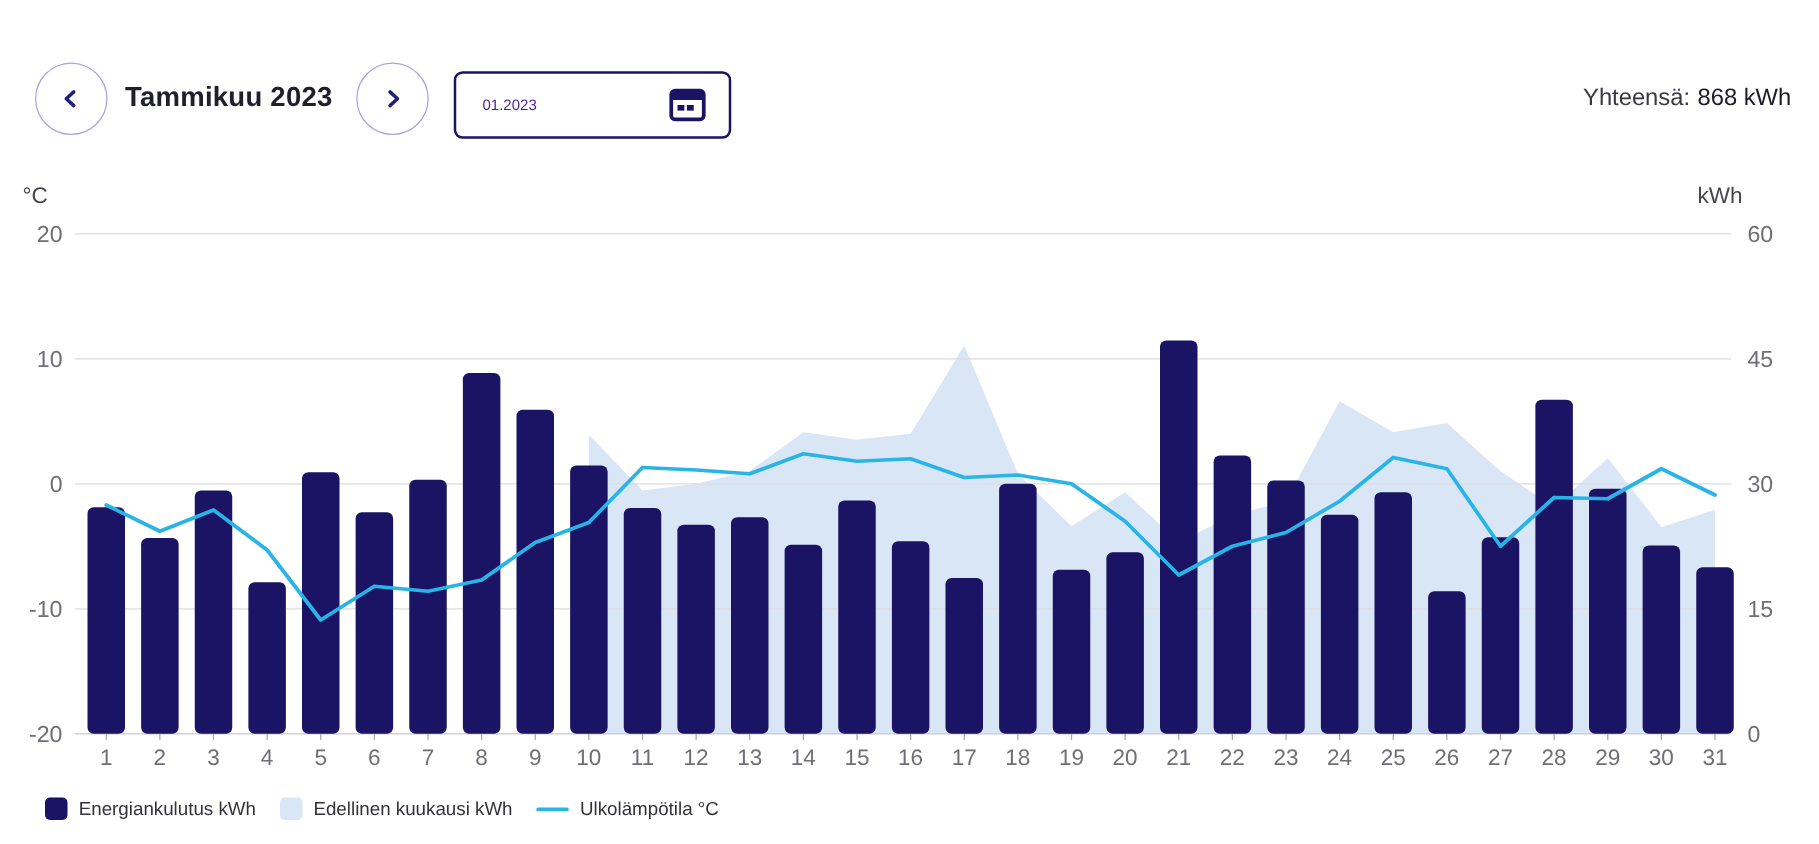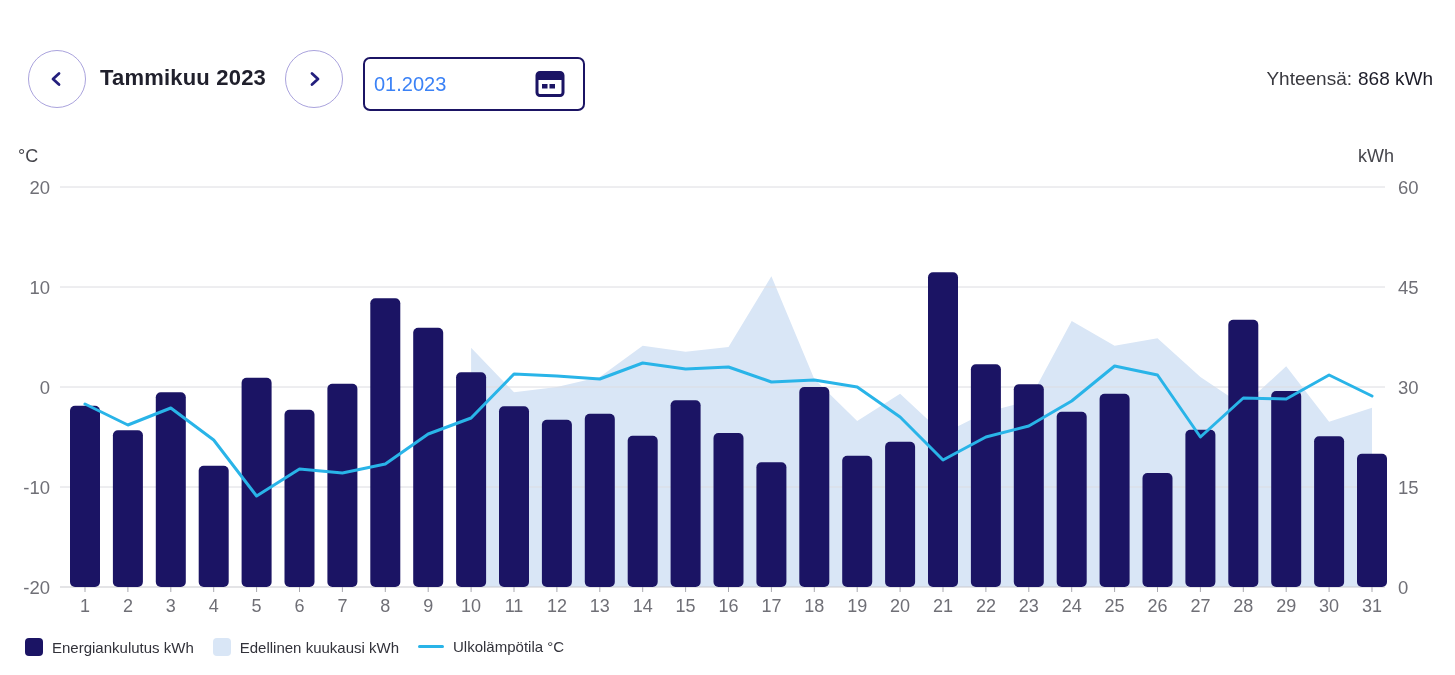--- a/index.html
+++ b/index.html
@@ -9,33 +9,33 @@
   .nav-btn{position:absolute;top:50px;width:58px;height:58px;border-radius:50%;
            background:#fff;border:1px solid #aaa3dd;cursor:pointer;
            display:flex;align-items:center;justify-content:center;box-sizing:border-box;}
   .nav-btn.prev{left:28px;}
   .nav-btn.next{left:285px;}
   .month-title{position:absolute;left:99px;top:65px;width:168px;text-align:center;
                font-size:22px;font-weight:bold;color:#20202c;letter-spacing:.2px;}
   .date-field{position:absolute;left:363px;top:57px;width:222px;height:54px;
               border:2px solid #1b1464;border-radius:7px;background:#fff;box-sizing:border-box;
               display:flex;align-items:center;cursor:text;}
-  .date-value{margin-left:9px;font-size:20px;color:#3b82f6;flex:1;}
+  .date-value{margin-left:21px;font-size:12px;color:#4c1d95;flex:1;}
   .calendar-btn{margin-right:18px;display:flex;align-items:center;cursor:pointer;}
   .total{position:absolute;top:68px;right:22px;font-size:19px;color:#39393f;}
   .total b{color:#1c1c28;font-weight:normal;margin-left:6px;}
   
   .unit{position:absolute;top:146px;font-size:18px;color:#46464c;}
   .unit.left{left:18px;}
   .unit.right{left:1358px;}
   
   #chart{position:absolute;left:0;top:0;width:1455px;height:675px;}
   #chart text{font-family:"Liberation Sans",sans-serif;}
   
-  .legend{position:absolute;left:25px;top:638px;display:flex;align-items:flex-start;}
+  .legend{position:absolute;left:36px;top:638px;display:flex;align-items:center;}
   .legend-item{display:flex;align-items:center;margin-right:19px;cursor:pointer;}
   .swatch{width:18px;height:18px;border-radius:4px;margin-right:9px;flex:0 0 auto;}
   .swatch.line-swatch{width:26px;height:3px;border-radius:2px;}
   .legend-label{font-size:15px;color:#32323a;}
 </style>
 </head>
 <body>
 
 <div class="page">
 

